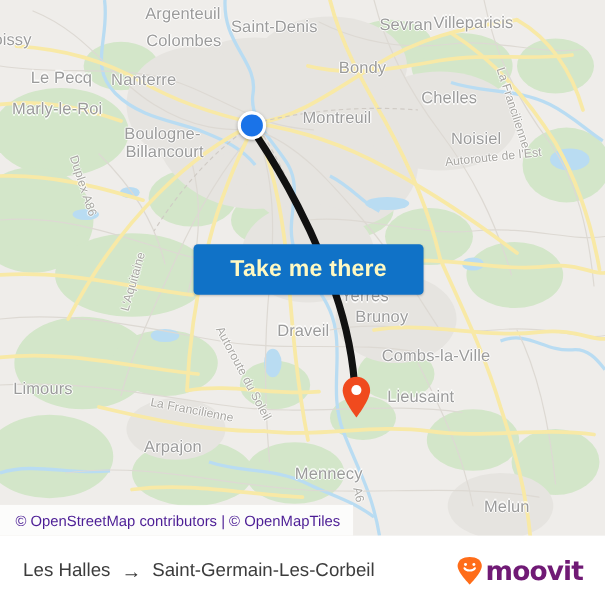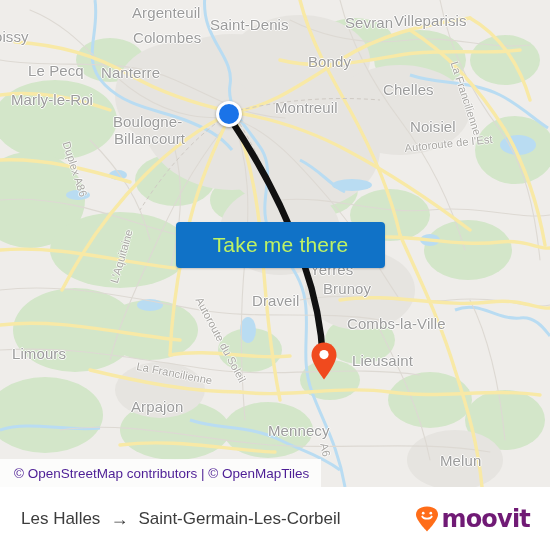--- a/index.html
+++ b/index.html
@@ -96,24 +96,24 @@
   
   #take-me-there {
     position: absolute;
     left: 176px;
     top: 222px;
     width: 209px;
     height: 46px;
     background: #1072c7;
     border: none;
     border-radius: 4px;
-    color: #bef264;
+    color: #fef9c3;
     font-family: "Liberation Sans", sans-serif;
     font-size: 21px;
-    font-weight: 400;
+    font-weight: 700;
     letter-spacing: 0.2px;
     cursor: pointer;
     display: flex;
     align-items: center;
     justify-content: center;
     box-shadow: 0 1px 2px rgba(0,0,0,0.18);
   }
 
   
   #attribution {

